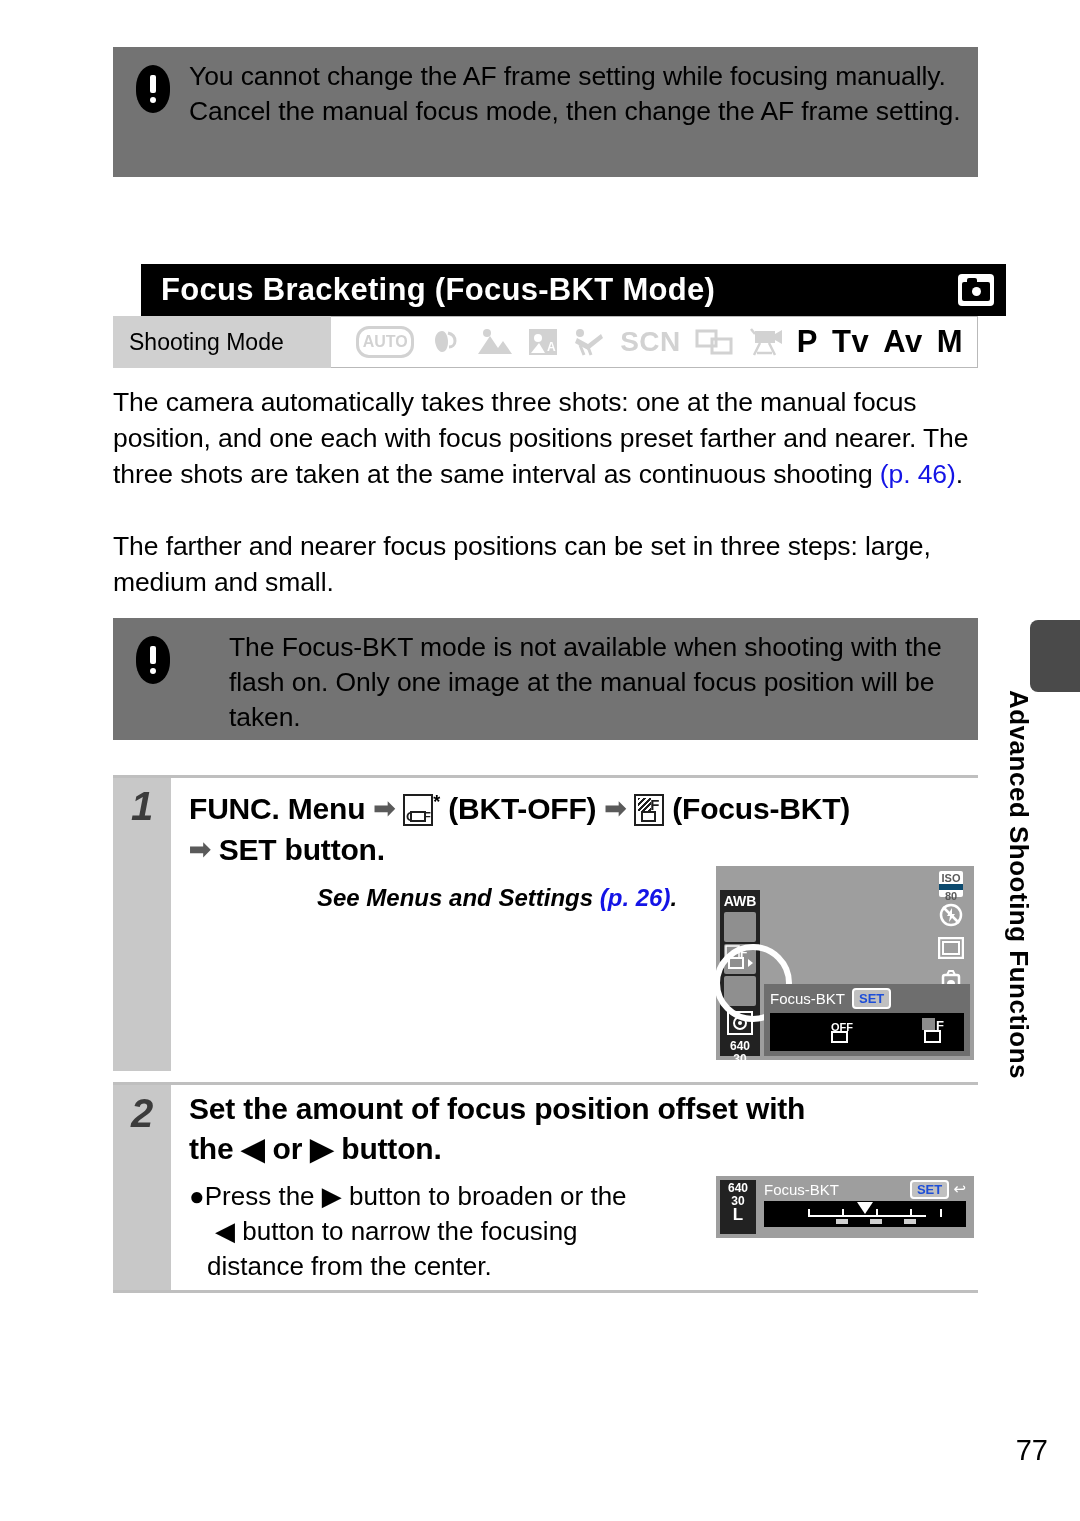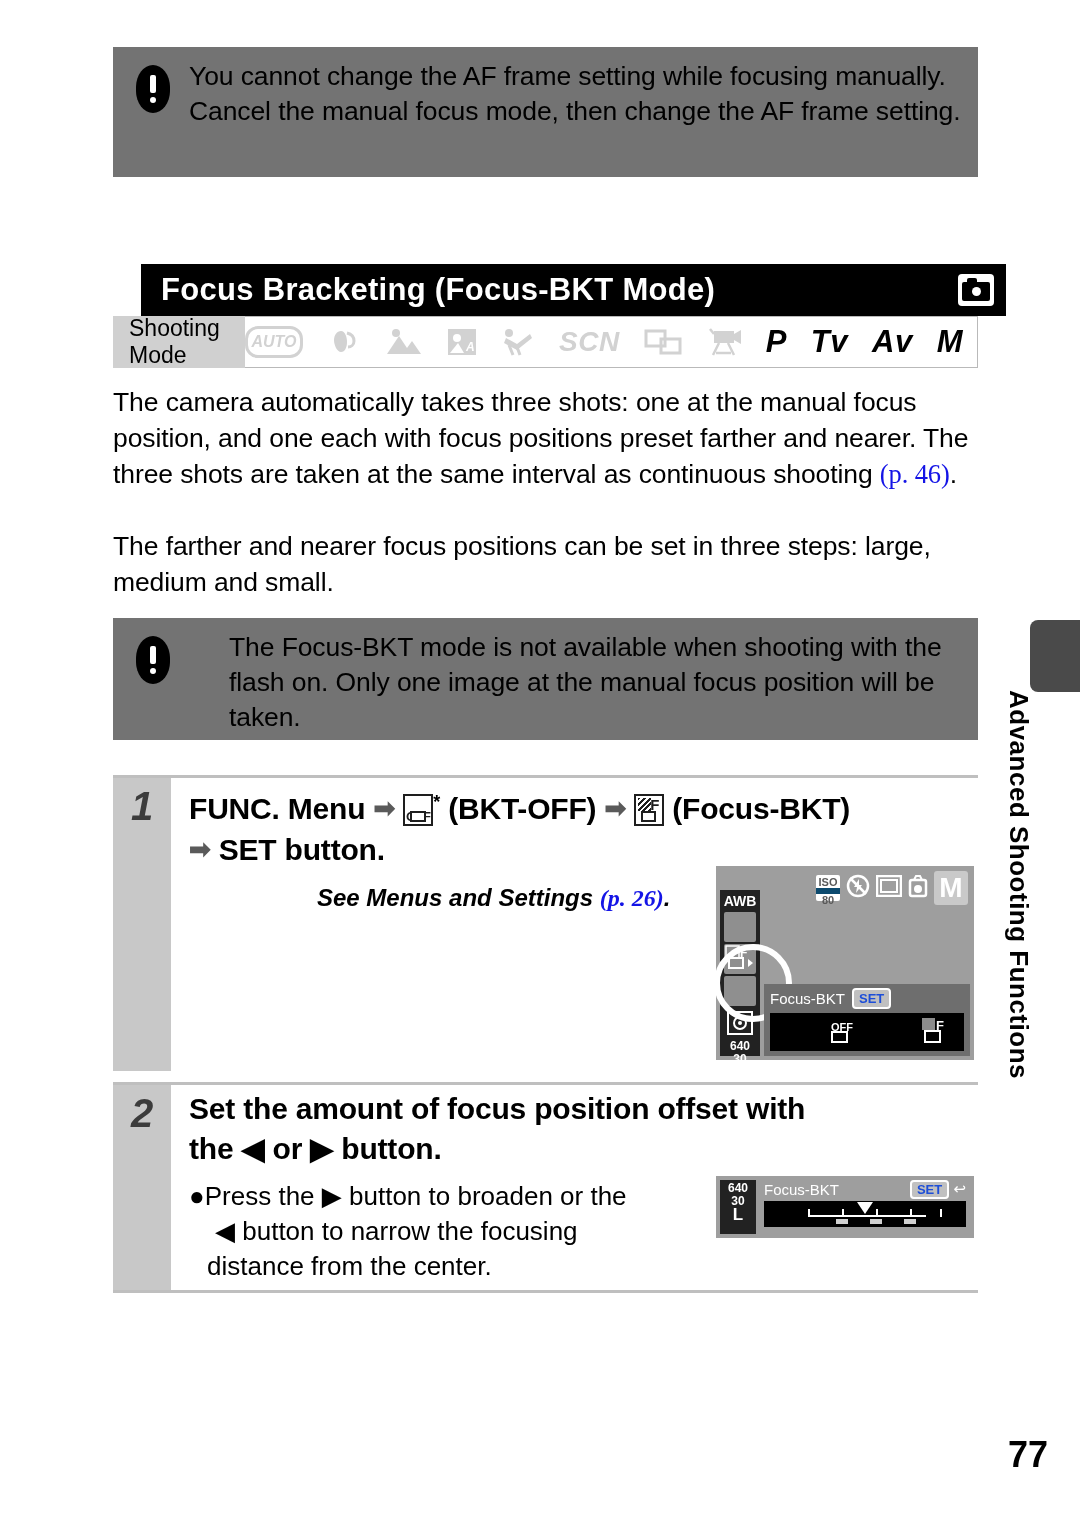--- a/index.html
+++ b/index.html
@@ -132,22 +132,21 @@
     flex: 1 1 auto;
     height: 100%;
     background: #ffffff;
     border: 1px solid #b9b9b9;
     border-left: none;
     box-sizing: border-box;
     display: flex;
     align-items: center;
     justify-content: flex-end;
     padding-right: 14px;
-    gap: 24px;
-    font-style: italic;
+    gap: 14px;
   }
   .mi {
     color: #d2d2d2;
     display: inline-flex;
     align-items: center;
     justify-content: center;
     flex: 0 0 auto;
   }
   .mi.active { color: #000000; }
   .mi-text {
@@ -173,21 +172,21 @@
 
   
   .body-copy {
     position: absolute;
     left: 113px;
     width: 880px;
     font-size: 26.5px;
     line-height: 36px;
     letter-spacing: -0.1px;
   }
-  .pref { color: #1414e6; font-family: Liberation Serif, serif; }
+  .pref { color: #1414e6; }
 
   
   .step {
     position: absolute;
     left: 113px;
     width: 865px;
     box-sizing: border-box;
     border-top: 3px solid #bfbfbf;
     display: flex;
   }
@@ -305,20 +304,21 @@
     height: 194px;
     background: #9e9e9e;
     box-sizing: border-box;
   }
   .lcd1 .topicons {
     position: absolute;
     right: 6px; top: 5px;
     display: flex;
     align-items: center;
     gap: 6px;
+    flex-direction: column;
   }
   .ti { color: #ffffff; }
   .iso-badge {
     width: 24px; height: 26px;
     background: #ffffff;
     color: #5a5a5a;
     font-size: 11px;
     font-weight: bold;
     line-height: 12px;
     text-align: center;
@@ -493,22 +493,22 @@
     font-size: 26px;
     font-weight: bold;
     letter-spacing: 0.5px;
     white-space: nowrap;
   }
 
   .page-number {
     position: absolute;
     right: 32px;
     top: 1434px;
-    font-size: 36px;
-    font-weight: bold;
+    font-size: 29px;
+    font-weight: normal;
   }
 
   .step-rule-bottom {
     position: absolute;
     left: 113px;
     width: 865px;
     height: 3px;
     background: #bfbfbf;
   }
 </style>

